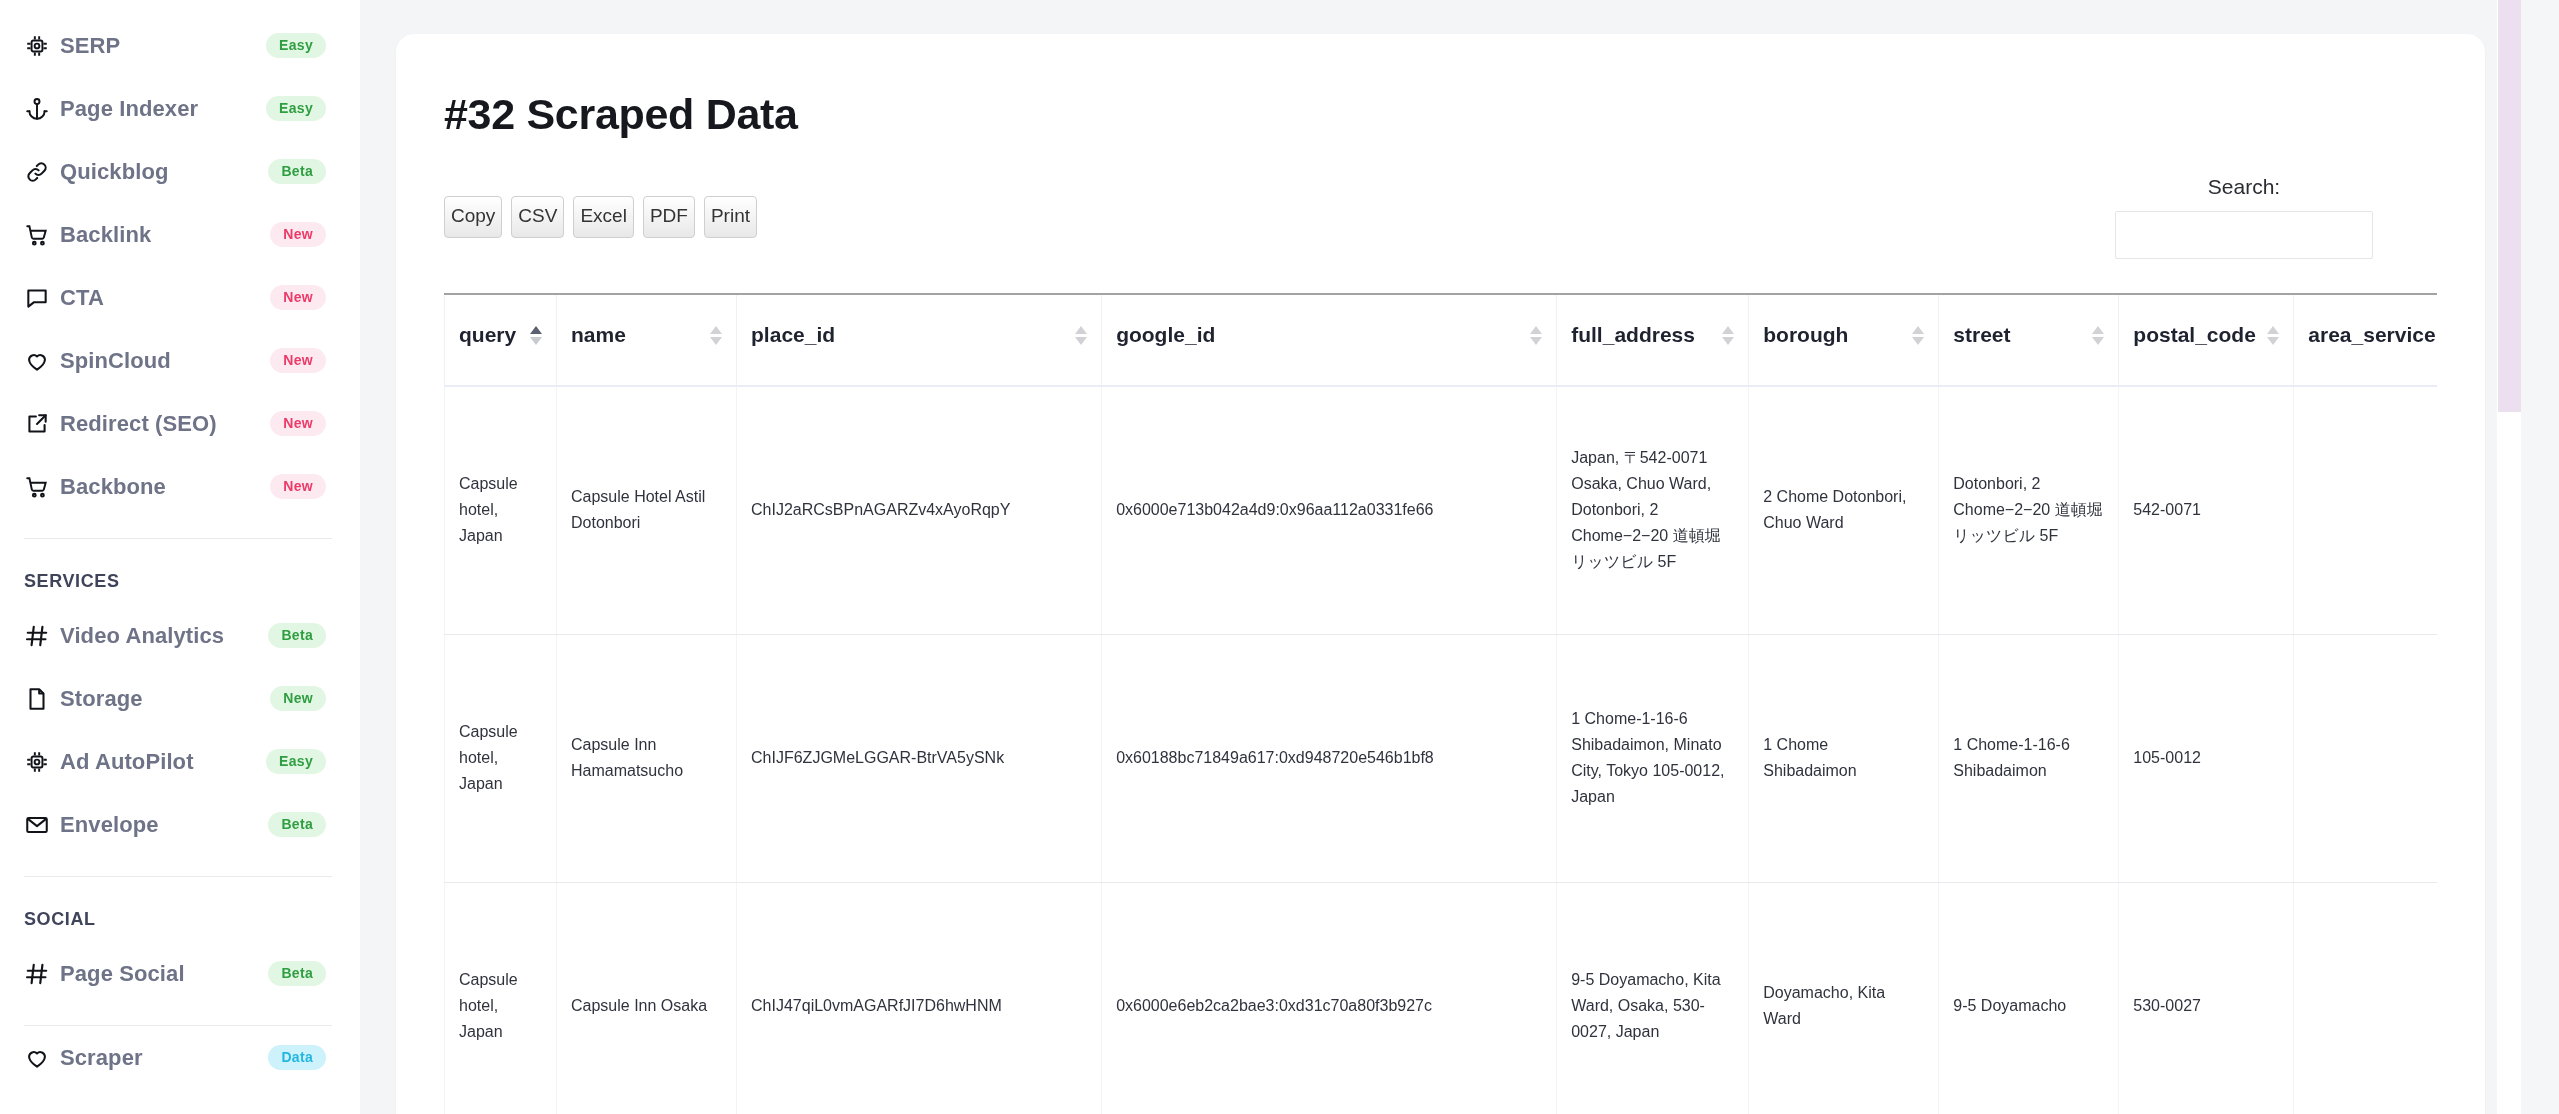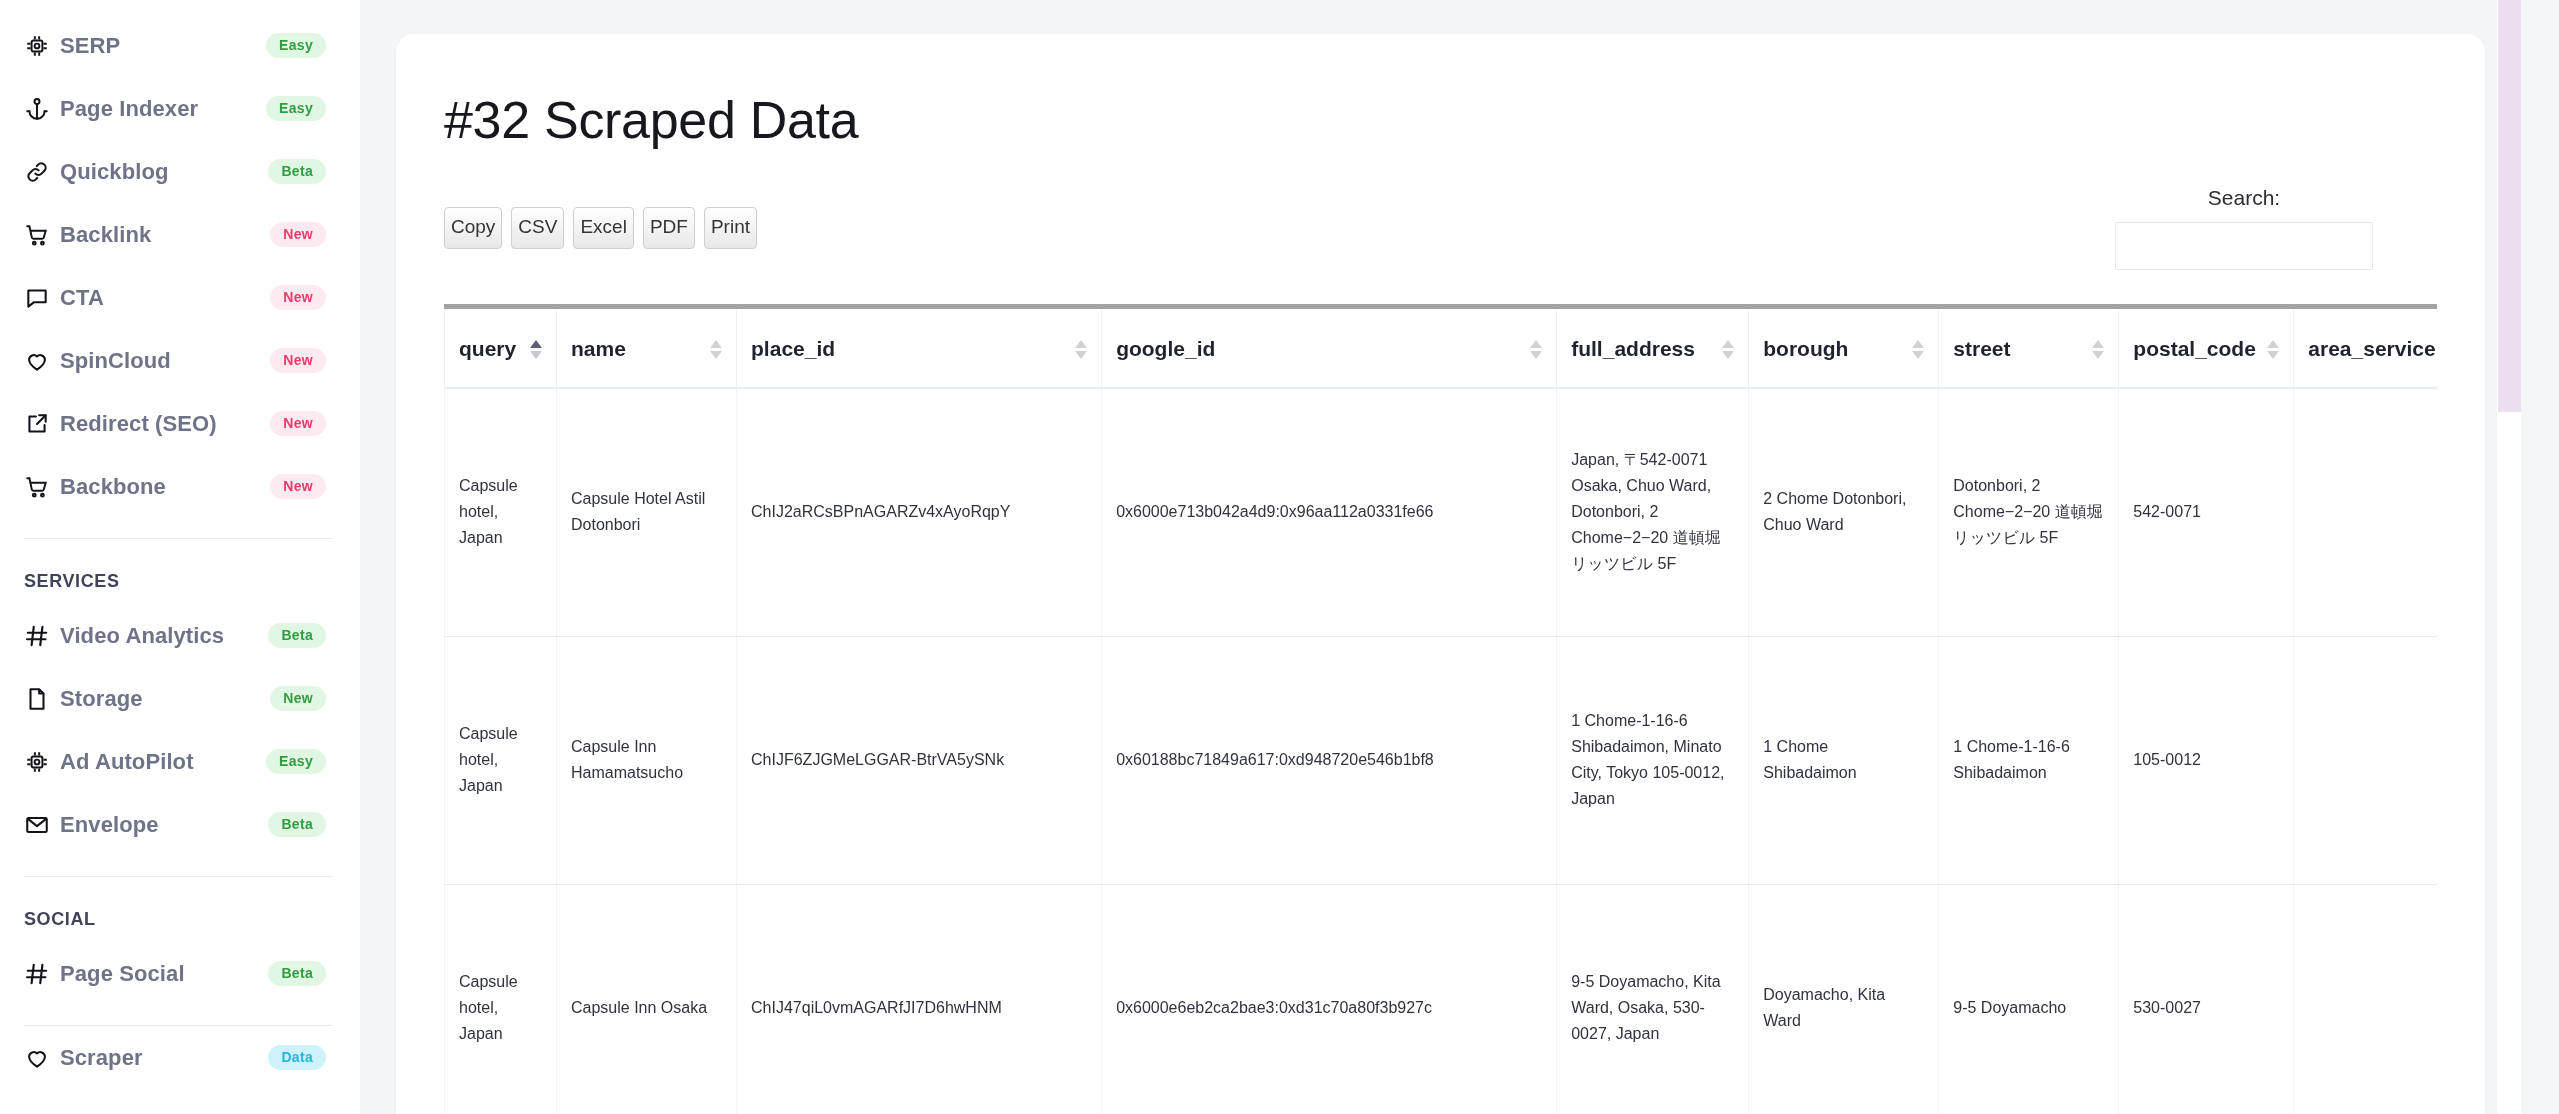--- a/index.html
+++ b/index.html
@@ -85,22 +85,22 @@
     overflow: hidden;
   }
   .card {
     background: #ffffff;
     border-radius: 18px;
     box-shadow: 0 1px 3px rgba(16,24,40,.04);
     min-height: 1100px;
     padding: 40px 48px 0 48px;
   }
   .page-title {
-    font-size: 52px;
-    font-weight: 400;
+    font-size: 43px;
+    font-weight: 700;
     color: #16181d;
     margin: 16px 0 0 0;
     letter-spacing: -.3px;
   }
 
   .toolbar {
     display: flex;
     align-items: center;
     justify-content: space-between;
     margin-top: 36px;
@@ -148,22 +148,22 @@
   table.dtable {
     border-collapse: collapse;
     width: 2100px;
     table-layout: fixed;
   }
   table.dtable th {
     text-align: left;
     font-size: 21px;
     font-weight: 700;
     color: #1f2330;
-    padding: 28px 14px 26px 14px;
-    border-top: 5px solid #a3a3a3;
+    padding: 28px 14px 38px 14px;
+    border-top: 2px solid #a3a3a3;
     border-bottom: 2px solid #e9edf5;
     border-left: 1px solid #f0f1f4;
     vertical-align: middle;
     position: relative;
     cursor: pointer;
     white-space: nowrap;
   }
   table.dtable th:first-child { border-left: 1px solid #f0f1f4; }
   .th-inner { display: flex; align-items: center; justify-content: space-between; gap: 8px; }
   .sort-icon { display: inline-block; width: 12px; flex: 0 0 12px; }

